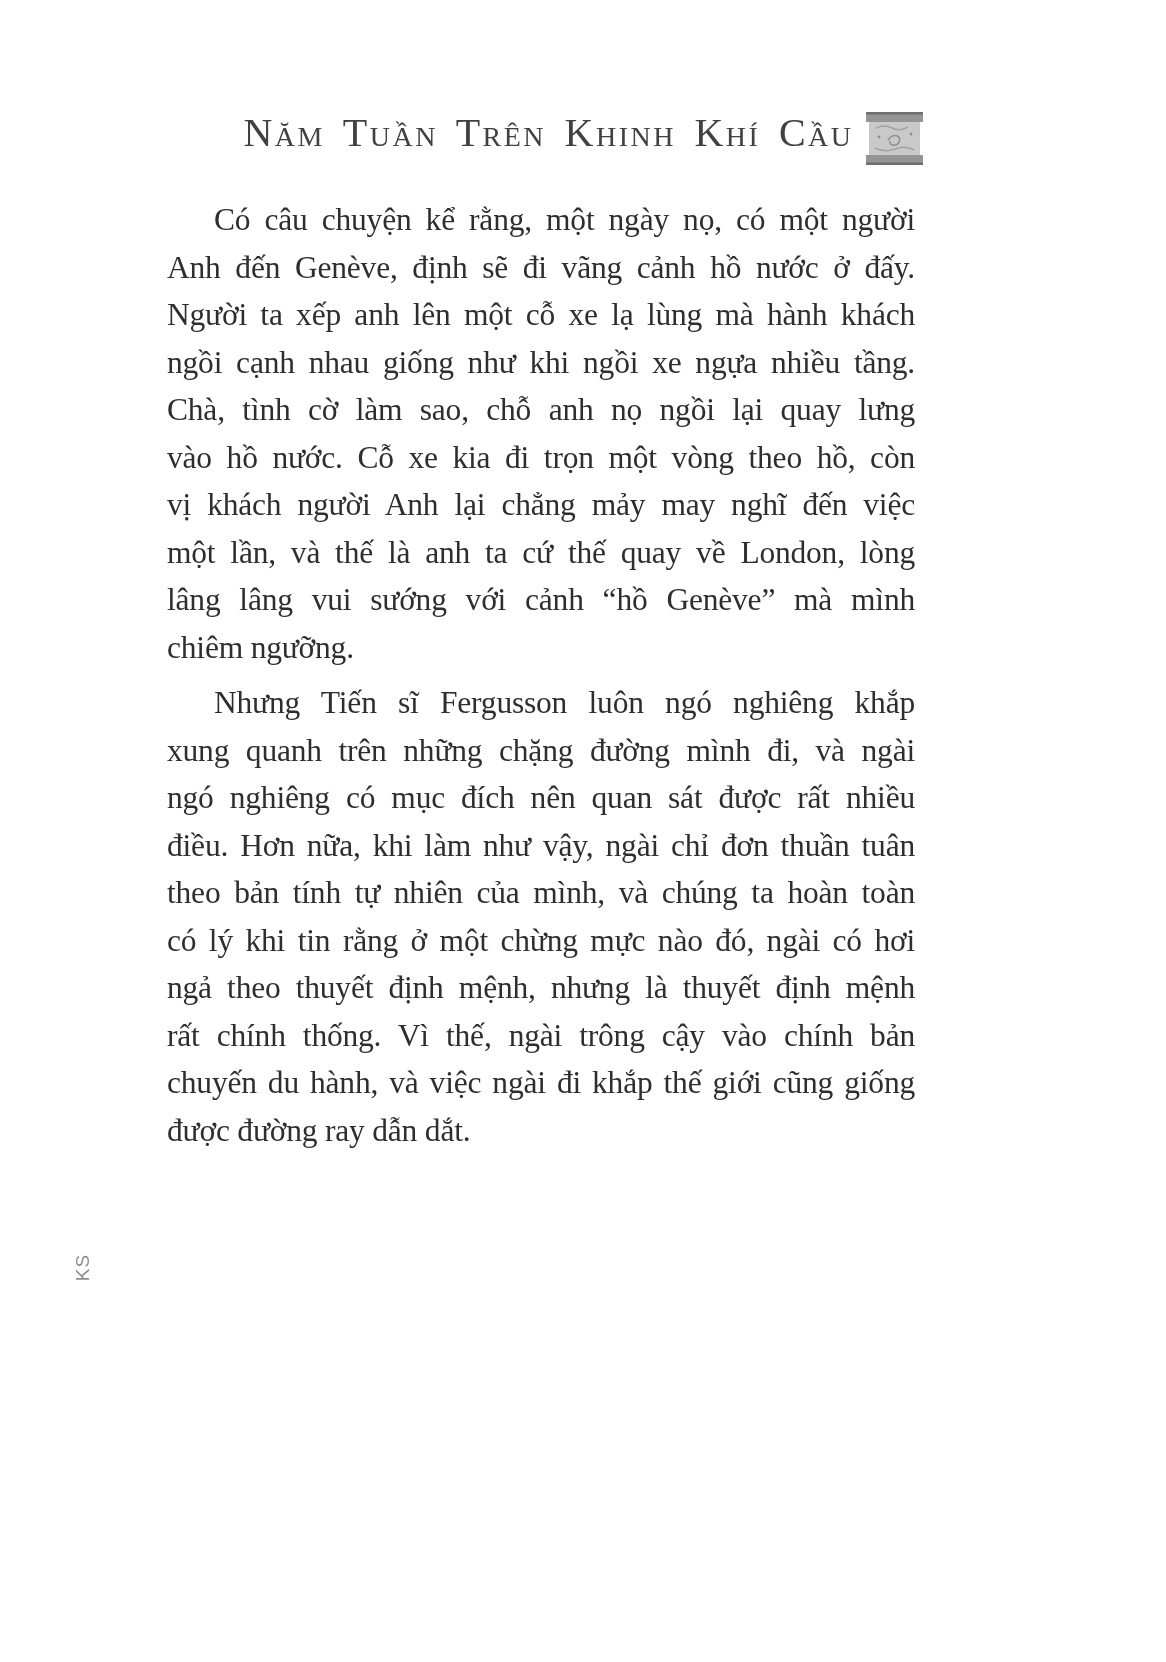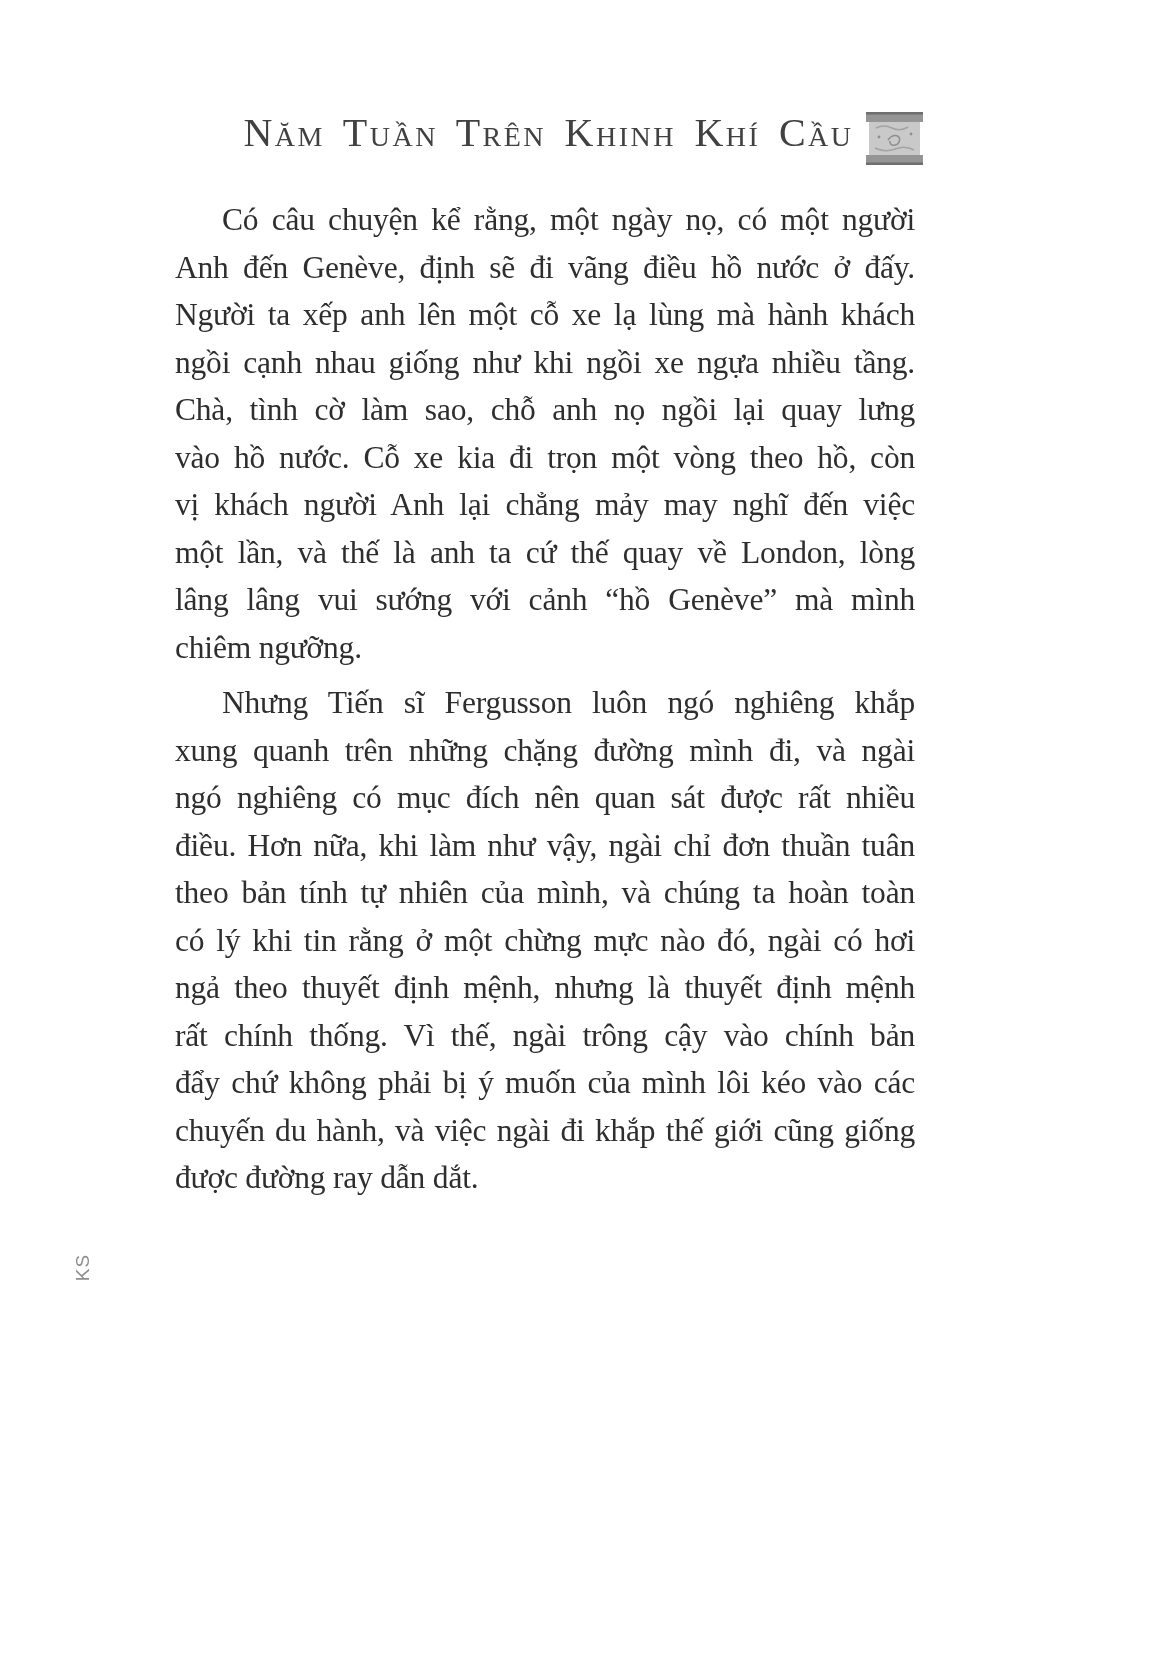--- a/index.html
+++ b/index.html
@@ -24,21 +24,21 @@
     word-spacing:6px;
     color:#414141;
     line-height:1;
   }
   .header .stamp { transform:translateY(8px); }
 
   
   .content {
     position:absolute; top:196px; left:163px; width:752px;
   }
-  .paragraph { margin:0 0 8px 12px; }
+  .paragraph { margin:0 0 8px 4px; }
   .line {
     font-size:31.5px;
     line-height:47.5px;
     letter-spacing:-0.2px;
     text-align:justify;
     text-align-last:justify;
     white-space:normal;
   }
   .line.first { text-indent:47px; }
   .line.last  { text-align-last:left; }
@@ -87,40 +87,39 @@
         <path d="M9,38 q10,5 20,1 q10,-4 19,1" stroke="#a3a3a3" fill="none" stroke-width="1.5"></path>
         <circle cx="13" cy="27" r="1.4" fill="#8f8f8f"></circle>
         <circle cx="45" cy="24" r="1.4" fill="#8f8f8f"></circle>
       </svg>
     </span>
   </div>
 
   <div class="content">
       <div class="paragraph">
         <div class="line first">Có câu chuyện kể rằng, một ngày nọ, có một người</div>
-        <div class="line">Anh đến Genève, định sẽ đi vãng điều hồ nước ở đấy.</div>
+        <div class="line">Anh đến Genève, định sẽ đi vãng cảnh hồ nước ở đấy.</div>
         <div class="line">Người ta xếp anh lên một cỗ xe lạ lùng mà hành khách</div>
         <div class="line">ngồi cạnh nhau giống như khi ngồi xe ngựa nhiều tầng.</div>
         <div class="line">Chà, tình cờ làm sao, chỗ anh nọ ngồi lại quay lưng</div>
         <div class="line">vào hồ nước. Cỗ xe kia đi trọn một vòng theo hồ, còn</div>
         <div class="line">vị khách người Anh lại chẳng mảy may nghĩ đến việc</div>
         <div class="line">một lần, và thế là anh ta cứ thế quay về London, lòng</div>
         <div class="line">lâng lâng vui sướng với cảnh “hồ Genève” mà mình</div>
         <div class="line last">chiêm ngưỡng.</div>
       </div>
       <div class="paragraph">
         <div class="line first">Nhưng Tiến sĩ Fergusson luôn ngó nghiêng khắp</div>
         <div class="line">xung quanh trên những chặng đường mình đi, và ngài</div>
         <div class="line">ngó nghiêng có mục đích nên quan sát được rất nhiều</div>
         <div class="line">điều. Hơn nữa, khi làm như vậy, ngài chỉ đơn thuần tuân</div>
         <div class="line">theo bản tính tự nhiên của mình, và chúng ta hoàn toàn</div>
         <div class="line">có lý khi tin rằng ở một chừng mực nào đó, ngài có hơi</div>
         <div class="line">ngả theo thuyết định mệnh, nhưng là thuyết định mệnh</div>
         <div class="line">rất chính thống. Vì thế, ngài trông cậy vào chính bản</div>
-        <div class="line">đẩy chứ không phải bị ý muốn của mình lôi kéo vào các</div>
         <div class="line">chuyến du hành, và việc ngài đi khắp thế giới cũng giống</div>
         <div class="line last">được đường ray dẫn dắt.</div>
       </div>
     </div>
 
   <div class="publisher">ĐINH TỊ BOOKS</div>
   <div class="logo">
     <svg width="40" height="40" viewBox="0 0 40 40">
       <rect x="0" y="0" width="40" height="40" fill="#6e7372"></rect>
       <g stroke="#ffffff" stroke-width="3.4" fill="none">

